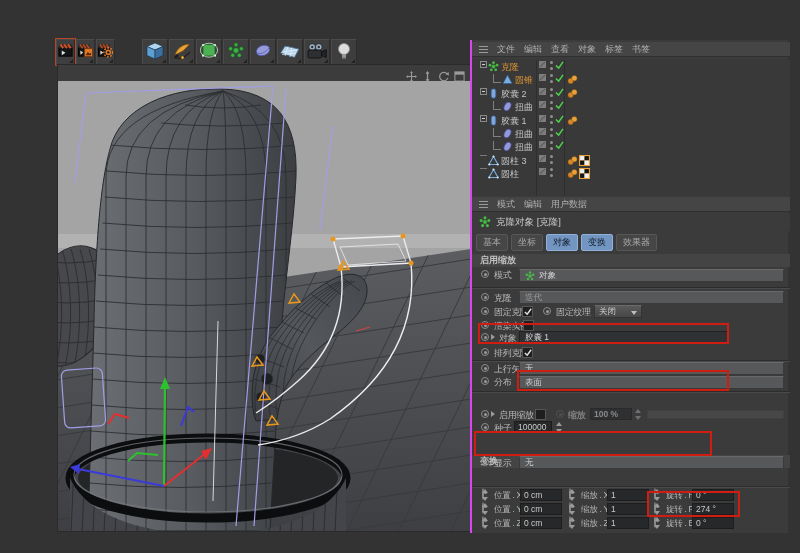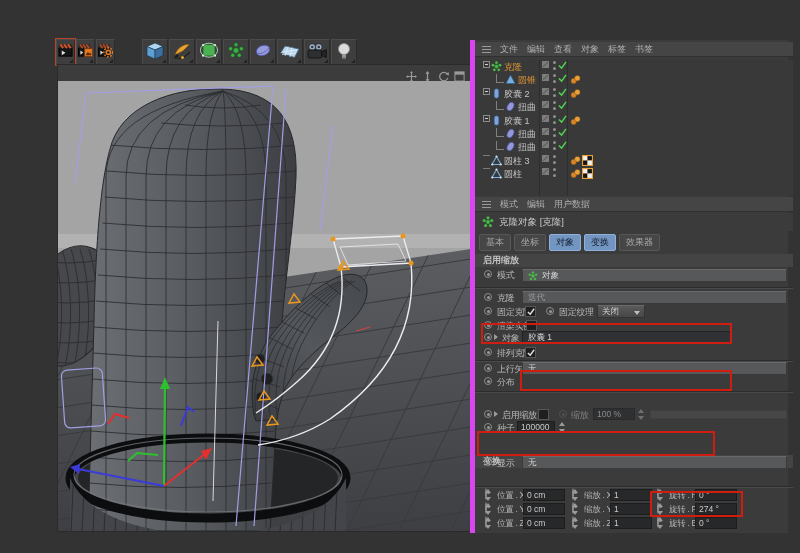--- a/index.html
+++ b/index.html
@@ -14,21 +14,21 @@
   .tbtn.active{outline:1px solid #b5462a;}
   .tbtn::after{content:"";position:absolute;right:1px;bottom:1px;border-left:4px solid transparent;border-bottom:4px solid #222;}
   .tgap{width:26px;}
   
   .viewport{position:absolute;left:57px;top:64px;width:413px;height:466px;background:#3c3c3c;border:1px solid #2a2a2a;box-sizing:content-box;}
   .vp-titlebar{position:absolute;left:0;top:0;width:413px;height:16px;background:#3c3c3c;
                display:flex;justify-content:flex-end;align-items:center;gap:5px;padding-right:6px;box-sizing:border-box;}
   .vpic{width:11px;height:11px;display:inline-block;}
   #vp{position:absolute;left:0;top:16px;}
   
-  .panel{position:absolute;left:470px;top:40px;width:318px;height:493px;background:#3b3b3b;border-left:5px solid #d946ef;box-sizing:border-box;font-size:9px;color:#c4c4c4;}
+  .panel{position:absolute;left:470px;top:40px;width:318px;height:493px;background:#3b3b3b;border-left:2px solid #d946ef;box-sizing:border-box;font-size:9px;color:#c4c4c4;}
   .pmenu{position:absolute;left:0;width:318px;height:15px;background:#454545;border-bottom:1px solid #303030;
          display:flex;align-items:center;gap:9px;padding-left:7px;box-sizing:border-box;color:#b0b0b0;font-size:9px;}
   .hamb{width:9px;height:7px;background:repeating-linear-gradient(to bottom,#9a9a9a 0 1px,transparent 1px 3px);}
   .mitem{cursor:pointer;}
   
   .tree{position:absolute;left:0;top:20px;width:318px;height:136px;background:#393939;}
   .tsep{position:absolute;top:0;bottom:0;width:1px;background:#2e2e2e;}
   .trow{position:relative;height:13.4px;}
   .trow span{position:absolute;top:1px;}
   .texp{left:8px;top:2.5px;width:7px;height:7px;border:1px solid #8a8a8a;box-sizing:border-box;background:#393939;}
@@ -53,21 +53,21 @@
   .tab{height:15px;line-height:14px;padding:0 6px;font-size:9px;background:#464646;color:#a8a8a8;border:1px solid #575757;border-radius:2px;cursor:pointer;}
   .tab.active{background:#7295c1;color:#141e2c;border-color:#8fb0d8;}
   .shdr{position:absolute;left:0;width:318px;height:13px;line-height:13px;background:#444444;color:#c2c2c2;font-weight:bold;font-size:9px;padding-left:8px;box-sizing:border-box;}
   .gsep{position:absolute;left:0;width:318px;height:2px;border-top:1px solid #2c2c2c;border-bottom:1px solid #4a4a4a;box-sizing:border-box;}
   .arow{position:absolute;left:0;width:318px;}
   .arow>span,.arow>div{position:absolute;top:0;}
   .kf{width:8px;height:8px;border:1px solid #8c8c8c;border-radius:50%;box-sizing:border-box;top:2px !important;}
   .kf::after{content:"";position:absolute;left:1.5px;top:1.5px;width:3px;height:3px;border-radius:50%;background:#9a9a9a;}
   .kf.dim{border-color:#606060;} .kf.dim::after{background:#606060;}
   .rlbl{font-size:9px;color:#b8b8b8;letter-spacing:-0.3px;top:1px !important;white-space:nowrap;}
-  .dim{opacity:.55;}
+  .dim{opacity:.55;font-weight:bold;}
   .tri{top:3px !important;width:0;height:0;border-left:4px solid #9a9a9a;border-top:3px solid transparent;border-bottom:3px solid transparent;}
   .wide{left:47px;right:6px;height:13px;background:#56585a;border:1px solid #3a3a3a;border-top-color:#68696b;
         color:#d2d2d2;font-size:8.5px;line-height:11px;padding-left:5px;box-sizing:border-box;display:flex;align-items:center;gap:4px;}
   .wide .vtxt{line-height:11px;}
   .vbox{height:12px;background:#27282a;border:1px solid #1d1d1d;color:#c9c9c9;font-size:8.5px;line-height:10px;padding:0 3px;box-sizing:border-box;}
   .lnk{height:13px;background:#303134;border:1px solid #222;color:#d2d2d2;font-size:8.5px;line-height:11px;padding:0 5px;box-sizing:border-box;}
   .chk{width:9px;height:9px;background:#1f1f1f;border:1px solid #565656;box-sizing:content-box;top:1px !important;}
   .chk svg{position:absolute;left:1px;top:1px;}
   .dd{height:13px;background:linear-gradient(#5a5a5a,#474747);border:1px solid #333;border-top-color:#6a6a6a;
       color:#cfcfcf;font-size:8.5px;line-height:11px;padding:0 4px;box-sizing:border-box;}
@@ -708,20 +708,23 @@
       <span class="kf" style="left:9px"></span>
       <span class="rlbl" style="left:22px">上行矢量</span>
       <div class="wide" style="top:0">
           <span class="vtxt" style="position:static">无</span>
         </div>
     </div>
 
     <div class="arow" style="top:334px;height:16px">
       <span class="kf" style="left:9px;top:3px !important"></span>
       <span class="rlbl" style="left:22px;top:2px !important">分布</span>
+      <div class="wide" style="top:2px">
+          <span class="vtxt" style="position:static">表面</span>
+        </div>
     </div>
 
     <div class="gsep" style="top:351px"></div>
 
 
     <div class="arow" style="top:368px;height:13px">
       <span class="kf" style="left:9px"></span>
       <span class="tri" style="left:19px"></span>
       <span class="rlbl" style="left:27px">启用缩放</span>
       <span class="chk" style="left:63px"></span>

